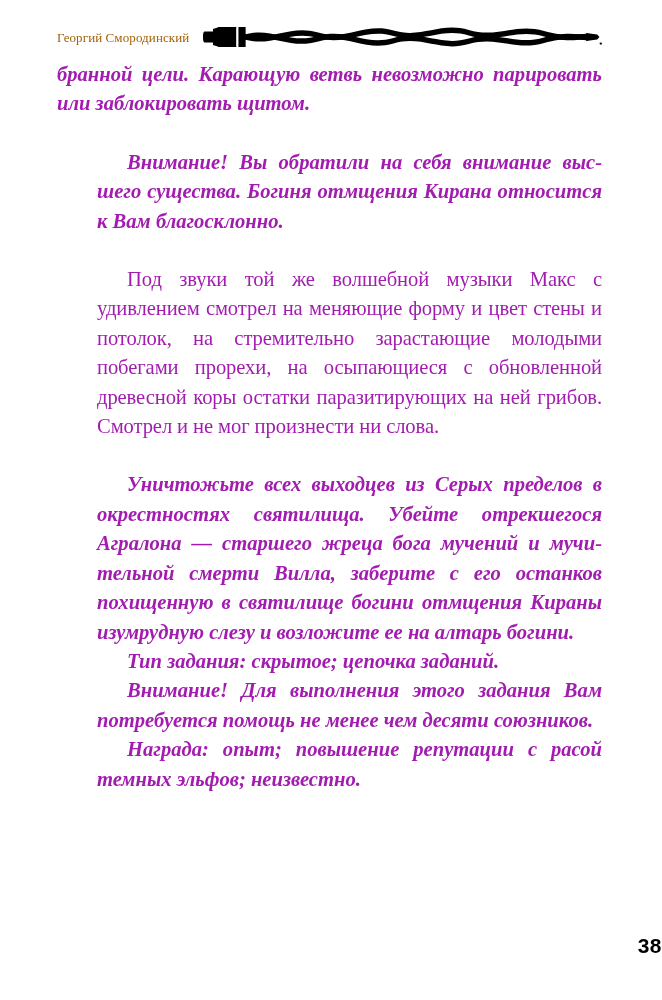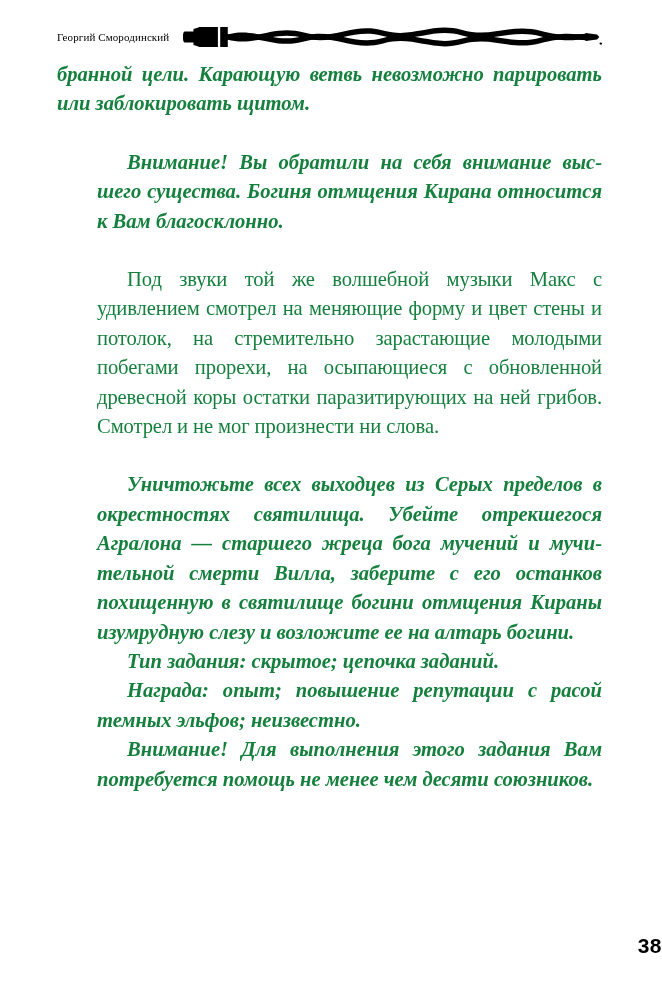--- a/index.html
+++ b/index.html
@@ -30,25 +30,25 @@
     left: 57px;
     top: 20px;
     width: 545px;
     height: 34px;
     display: flex;
     align-items: center;
     gap: 10px;
   }
   .running-head-name {
     font-family: "Liberation Serif", "DejaVu Serif", serif;
-    font-size: 11px;
+    font-size: 13px;
     font-weight: 400;
     letter-spacing: 0.1px;
     white-space: nowrap;
-    color: #000000;
+    color: #a16207;
     line-height: 1;
     padding-top: 1px;
   }
   .ornament {
     flex: 1 1 auto;
     height: 30px;
     display: block;
     margin-left: 4px;
   }
 
@@ -60,21 +60,21 @@
     width: 545px;
   }
 
   p {
     margin: 0;
     font-size: 20.6px;
     line-height: 29.4px;
     text-align: justify;
     text-justify: inter-word;
     hyphens: manual;
-    color: #15803d;
+    color: #a21caf;
   }
   p.indent { text-indent: 30px; margin-left: 40px; }
   p.noindent { text-indent: 0; }
 
   
   p.system {
     font-style: italic;
     font-weight: 700;
   }
   
@@ -152,21 +152,21 @@
 
     <p class="narrative indent">Под звуки той же волшебной музыки Макс с удивлением смотрел на меняющие форму и цвет стены и потолок, на стремительно зарастающие молодыми побегами прорехи, на осыпающиеся с обновленной древесной коры остатки паразитиру­ющих на ней грибов. Смотрел и не мог произнести ни слова.</p>
 
     <div class="gap-lg"></div>
 
 
     <p class="system indent">Уничтожьте всех выходцев из Серых пределов в окрестностях святилища. Убейте отрекшегося Агралона — старшего жреца бога мучений и мучи­тельной смерти Вилла, заберите с его останков похищенную в святилище богини отмщения Кира­ны изумрудную слезу и возложите ее на алтарь бо­гини.</p>
 
     <p class="system indent">Тип задания: скрытое; цепочка заданий.</p>
 
+    <p class="system indent">Внимание! Для выполнения этого задания Вам потребуется помощь не менее чем десяти союзни­ков.</p>
+
     <p class="system indent">Награда: опыт; повышение репутации с расой темных эльфов; неизвестно.</p>
-
-    <p class="system indent">Внимание! Для выполнения этого задания Вам потребуется помощь не менее чем десяти союзни­ков.</p>
 
   </div>
 
   <div class="folio">38</div>
 
 </div>
 
 </body></html>

